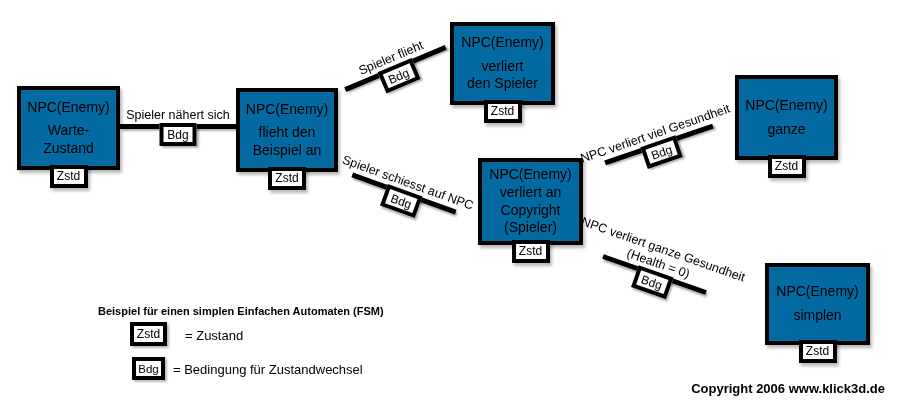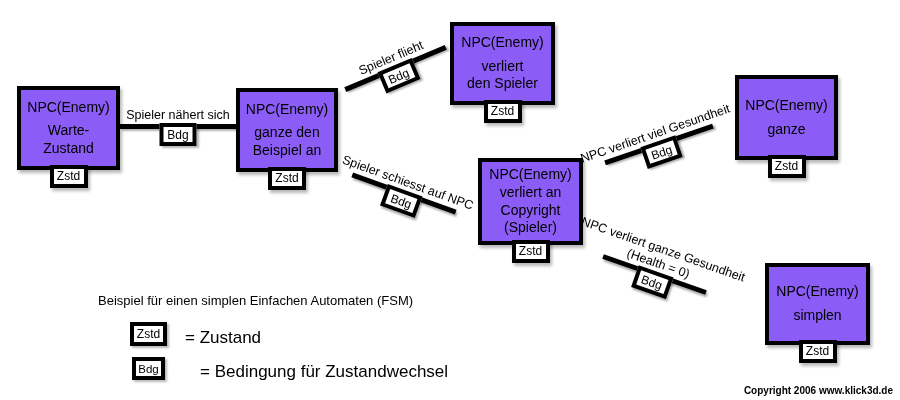--- a/index.html
+++ b/index.html
@@ -2,21 +2,21 @@
 <html><head>
 <meta charset="utf-8">
 <style>
   * { margin:0; padding:0; box-sizing:border-box; }
   html,body { width:900px; height:400px; background:#fff; }
   body { font-family:"Liberation Sans", sans-serif; color:#000; position:relative; overflow:hidden; }
   .canvas { position:absolute; left:0; top:0; width:900px; height:400px; }
 
   
   .state {
-    position:absolute; background:#8b5cf6; border:4px solid #000;
+    position:absolute; background:#0369a1; border:4px solid #000;
     box-shadow:2px 3px 3px rgba(0,0,0,0.28);
     display:flex; flex-direction:column; align-items:center; justify-content:center;
     text-align:center; font-size:14px; line-height:1.26;
   }
   .sline { white-space:nowrap; }
   .sline.first { margin-bottom:6px; }
   .state.tight .sline.first { margin-bottom:0; }
   .tag {
     position:absolute; left:50%; transform:translateX(-50%); bottom:-22px;
     width:38px; height:23px; background:#fff; border:4px solid #000;
@@ -45,33 +45,33 @@
     box-shadow:2px 2px 2px rgba(0,0,0,0.3);
     font-size:12px; display:flex; align-items:center; justify-content:center;
   }
   #e0 { left:120px; top:124px; width:116px; }
   #e1 { left:341px; top:66px;  width:109px; transform:rotate(-22.8deg); }
   #e2 { left:349px; top:191px; width:110px; transform:rotate(19.8deg); }
   #e3 { left:602px; top:142px; width:114px; transform:rotate(-18.9deg); }
   #e4 { left:600px; top:272px; width:109px; transform:rotate(19.3deg); }
 
   
-  .legend-title { position:absolute; left:98px; top:293px; font-size:13px; font-weight:normal; white-space:nowrap; }
+  .legend-title { position:absolute; left:98px; top:305px; font-size:11px; font-weight:bold; white-space:nowrap; }
   .ltag {
     position:absolute; background:#fff; border:4px solid #000;
     box-shadow:2px 2px 2px rgba(0,0,0,0.28);
     display:flex; align-items:center; justify-content:center;
   }
   #lt0 { left:130px; top:322px; width:37px; height:24px; font-size:12px; }
   #lt1 { left:132px; top:357px; width:33px; height:23px; font-size:11.5px; }
-  .lmeaning { position:absolute; font-size:17px; white-space:nowrap; }
+  .lmeaning { position:absolute; font-size:13px; white-space:nowrap; }
   #lm0 { left:185px; top:328px; }
-  #lm1 { left:173px; top:362px;margin-left:27px; }
+  #lm1 { left:173px; top:362px; }
 
-  .copyright { position:absolute; right:7px; bottom:4px; font-size:10px; font-weight:bold; white-space:nowrap;text-align:right; }
+  .copyright { position:absolute; right:15px; bottom:4px; font-size:13px; font-weight:bold; white-space:nowrap;text-align:right; }
 </style>
 </head>
 <body>
 
 <div class="canvas">
 
   <div class="edge" id="e0">
     <div class="elabel">Spieler nähert sich</div>
     <div class="etag">Bdg</div>
   </div>
@@ -97,21 +97,21 @@
 
   <div class="state" id="s0">
     <div class="sline first">NPC(Enemy)</div>
     <div class="sline">Warte-</div>
     <div class="sline">Zustand</div>
     <div class="tag">Zstd</div>
   </div>
 
   <div class="state" id="s1">
     <div class="sline first">NPC(Enemy)</div>
-    <div class="sline">ganze den</div>
+    <div class="sline">flieht den</div>
     <div class="sline">Beispiel an</div>
     <div class="tag">Zstd</div>
   </div>
 
   <div class="state" id="s2">
     <div class="sline first">NPC(Enemy)</div>
     <div class="sline">verliert</div>
     <div class="sline">den Spieler</div>
     <div class="tag">Zstd</div>
   </div>

